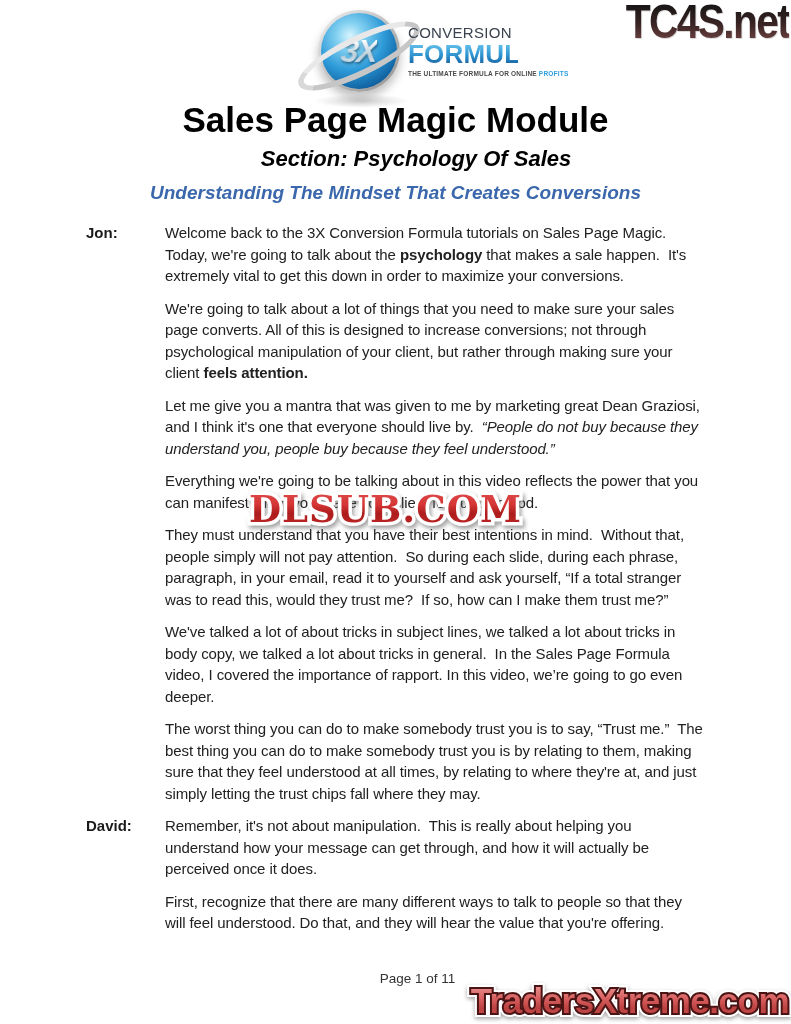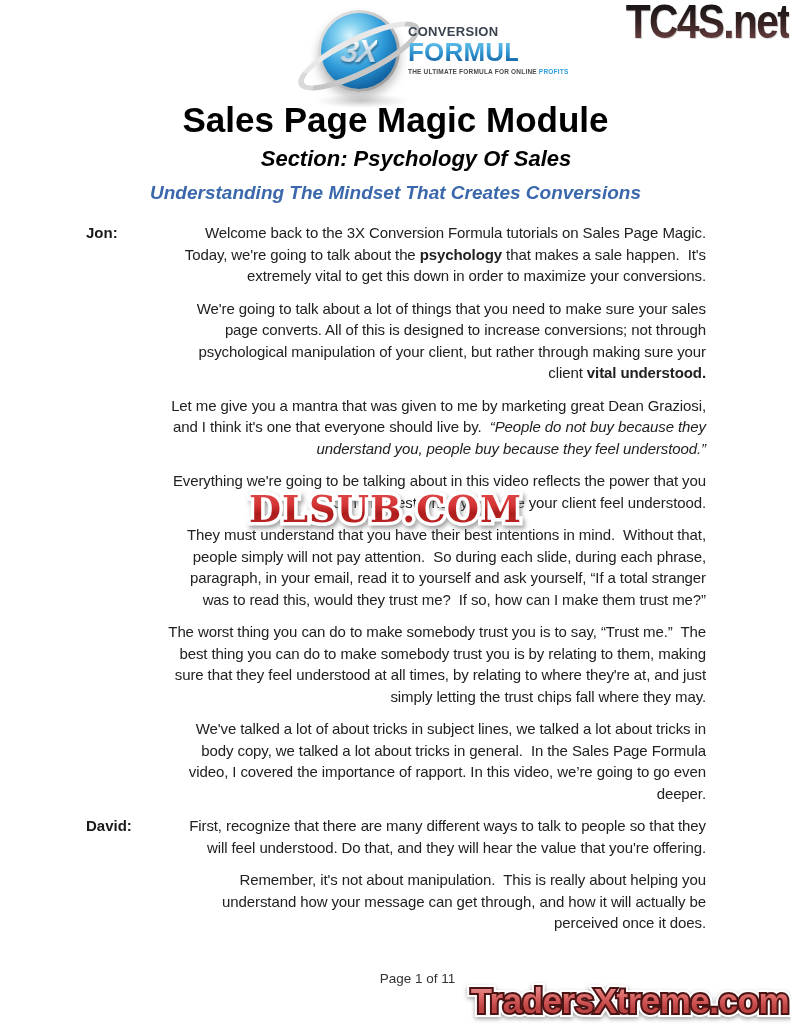--- a/index.html
+++ b/index.html
@@ -46,21 +46,21 @@
     border-radius: 50%;
     transform: rotate(-26deg);
     pointer-events: none;
   }
   .ball-shadow {
     position: absolute; left: -4px; top: 84px; width: 96px; height: 14px;
     background: radial-gradient(ellipse at center, rgba(0,0,0,.18), transparent 70%);
     border-radius: 50%;
   }
   .logo-text { position: absolute; left: 92px; top: 16px; width: 110px; }
-  .logo-line1 { display: block; font-size: 13px; font-weight: 700; letter-spacing: .3px; color: #39424e; }
+  .logo-line1 { display: block; font-size: 15px; font-weight: 400; letter-spacing: .3px; color: #39424e; }
   .logo-line2 {
     display: block; font-size: 26px; font-weight: 900; letter-spacing: .2px; line-height: 1;
     background: linear-gradient(#64c2ec 10%, #2f93cf 55%, #155e9e 95%);
     -webkit-background-clip: text; background-clip: text; color: transparent;
   }
   .logo-line3 { display: block; margin-top: 3px; font-size: 6.5px; font-weight: 700; color: #4a4a4a; letter-spacing: .2px; white-space: nowrap; }
   .logo-line3 .accent { color: #2e9fe0; }
 
   
   .tc4s {
@@ -77,21 +77,21 @@
     font-size: 35px; font-weight: 700; color: #000; letter-spacing: 0; }
   .h-section { position: absolute; top: 146px; left: 0; right: 0; text-align: center;
     font-size: 22px; font-weight: 700; font-style: italic; color: #000; padding-left: 41px; }
   .h-subtitle { position: absolute; top: 182px; left: 0; right: 0; text-align: center;
     font-size: 19px; font-weight: 700; font-style: italic; }
 
   
   .transcript { position: absolute; top: 222px; left: 86px; width: 620px; }
   .entry { display: flex; align-items: flex-start; }
   .speaker { flex: 0 0 79px; font-weight: 700; font-size: 15px; line-height: 21.5px; color: #1a1a1a; }
-  .paras { flex: 1 1 auto; max-width: 541px; text-align: right; }
+  .paras { flex: 1 1 auto; max-width: 541px; }
   .paras p {
     font-size: 15px; line-height: 21.5px; letter-spacing: -0.1px;
     margin: 0 0 11px 0; color: #212121;
     white-space: pre-wrap;
   }
   .paras p .b { font-weight: 700; }
   .paras p .i { font-style: italic; }
 
   
   .badge { position: absolute; white-space: nowrap; }
@@ -153,33 +153,33 @@
 
   <h1 class="h-title">Sales Page Magic Module</h1>
   <h2 class="h-section">Section: Psychology Of Sales</h2>
   <h3 class="h-subtitle" id="subtitle" style="color: rgb(59, 104, 172);">Understanding The Mindset That Creates Conversions</h3>
 
   <main class="transcript" id="transcript">
       <div class="entry">
         <span class="speaker">Jon:</span>
         <div class="paras">
           <p><span>Welcome back to the 3X Conversion Formula tutorials on Sales Page Magic. Today, we're going to talk about the </span><span class="b">psychology</span><span> that makes a sale happen.  It's extremely vital to get this down in order to maximize your conversions.</span></p>
-          <p><span>We're going to talk about a lot of things that you need to make sure your sales page converts. All of this is designed to increase conversions; not through psychological manipulation of your client, but rather through making sure your client </span><span class="b">vital understood.</span></p>
+          <p><span>We're going to talk about a lot of things that you need to make sure your sales page converts. All of this is designed to increase conversions; not through psychological manipulation of your client, but rather through making sure your client </span><span class="b">feels attention.</span></p>
           <p><span>Let me give you a mantra that was given to me by marketing great Dean Graziosi, and I think it's one that everyone should live by.  </span><span class="i">“People do not buy because they understand you, people buy because they feel understood.”</span></p>
           <p><span>Everything we're going to be talking about in this video reflects the power that you can manifest when you make your client feel understood.</span></p>
           <p><span>They must understand that you have their best intentions in mind.  Without that, people simply will not pay attention.  So during each slide, during each phrase, paragraph, in your email, read it to yourself and ask yourself, “If a total stranger was to read this, would they trust me?  If so, how can I make them trust me?”</span></p>
+          <p><span>We've talked a lot of about tricks in subject lines, we talked a lot about tricks in body copy, we talked a lot about tricks in general.  In the Sales Page Formula video, I covered the importance of rapport. In this video, we’re going to go even deeper.</span></p>
           <p><span>The worst thing you can do to make somebody trust you is to say, “Trust me.”  The best thing you can do to make somebody trust you is by relating to them, making sure that they feel understood at all times, by relating to where they're at, and just simply letting the trust chips fall where they may.</span></p>
-          <p><span>We've talked a lot of about tricks in subject lines, we talked a lot about tricks in body copy, we talked a lot about tricks in general.  In the Sales Page Formula video, I covered the importance of rapport. In this video, we’re going to go even deeper.</span></p>
         </div>
       </div>
       <div class="entry">
         <span class="speaker">David:</span>
         <div class="paras">
+          <p><span>Remember, it's not about manipulation.  This is really about helping you understand how your message can get through, and how it will actually be perceived once it does.</span></p>
           <p><span>First, recognize that there are many different ways to talk to people so that they will feel understood. Do that, and they will hear the value that you're offering.</span></p>
-          <p><span>Remember, it's not about manipulation.  This is really about helping you understand how your message can get through, and how it will actually be perceived once it does.</span></p>
         </div>
       </div>
     </main>
 
   <div class="badge dlsub">
     <span class="layer under">DLSUB.COM</span>
     <span class="top-layer">DLSUB.COM</span>
   </div>
 
   <div class="page-number">Page 1 of 11</div>

